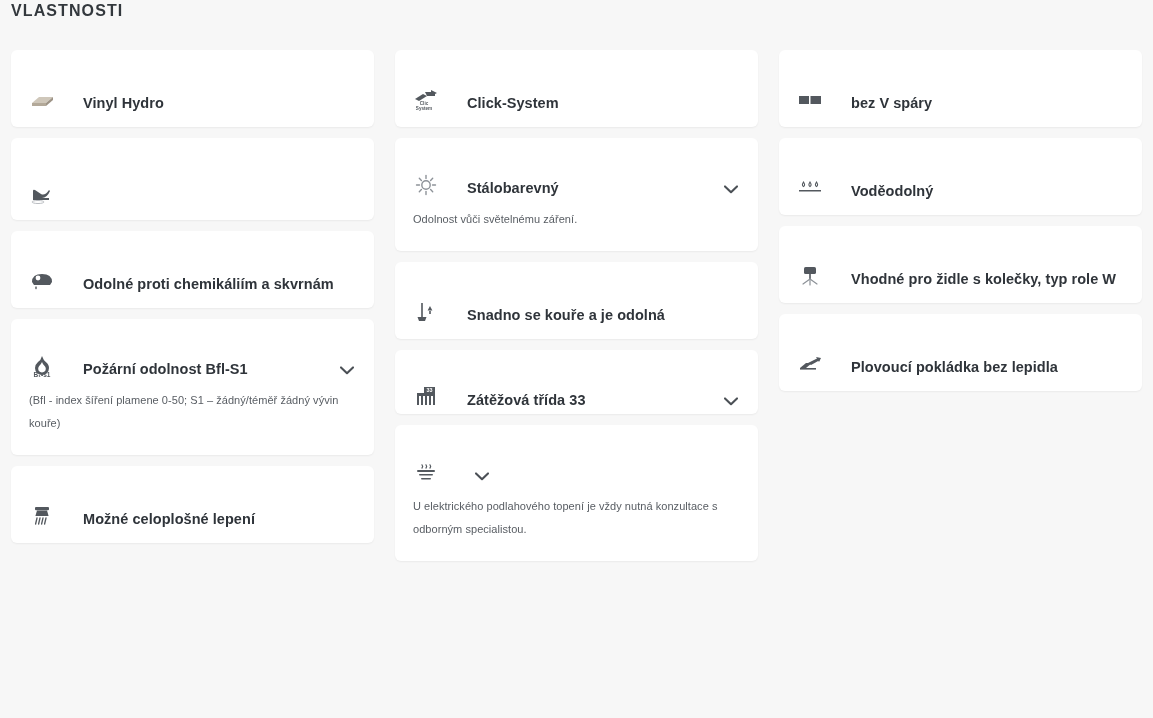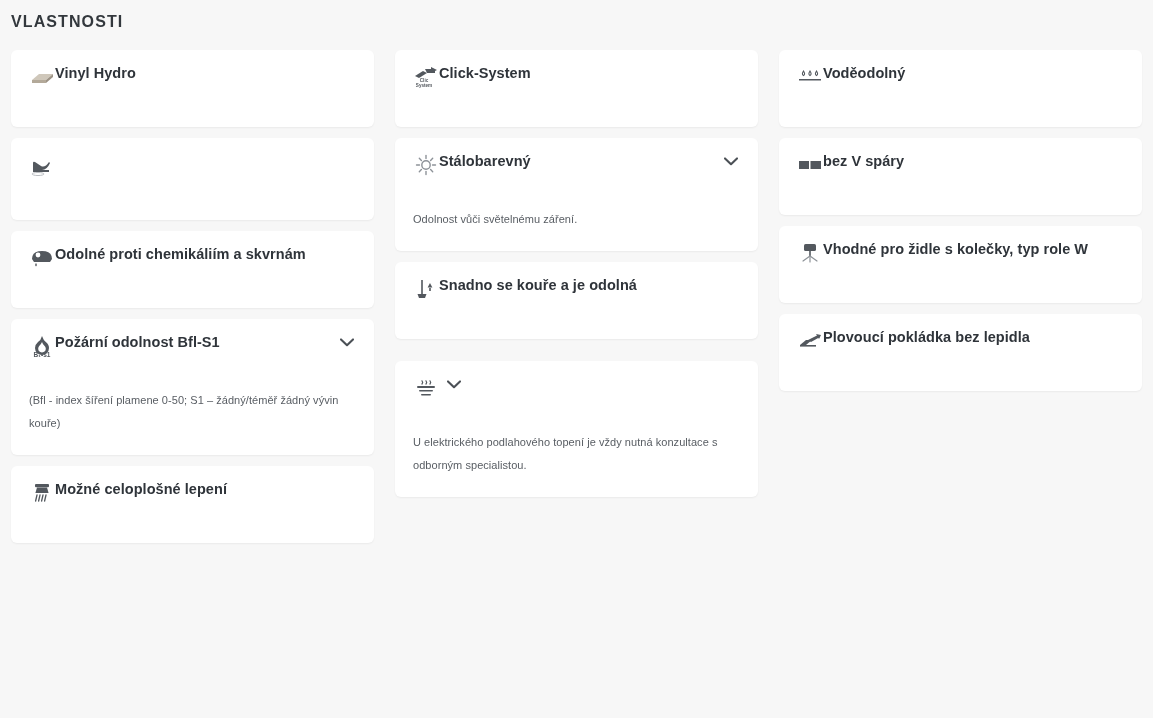--- a/index.html
+++ b/index.html
@@ -17,21 +17,21 @@
     height: 718px;
     position: relative;
     background: #f7f7f7;
     padding: 0;
   }
 
   
   .section-title {
     position: absolute;
     left: 11px;
-    top: 11px;
+    top: 0;
     font-size: 16px;
     font-weight: 700;
     letter-spacing: 1.1px;
     color: #33383d;
     text-transform: uppercase;
     line-height: 22px;
   }
 
   
   .grid {
@@ -54,22 +54,22 @@
   .card {
     background: #ffffff;
     border-radius: 6px;
     box-shadow: 0 1px 2px rgba(16,20,26,0.055);
     padding: 0 18px;
     width: 100%;
   }
   .card-head {
     min-height: 77px;
     display: flex;
-    align-items: flex-start;
-    gap: 0;
+    align-items: flex-end;
+    gap: 28px;
     padding: 14px 0;
   }
   .card.has-desc .card-head {
     min-height: 64px;
     padding-bottom: 4px;
   }
 
   .icon-box {
     width: 26px;
     min-width: 26px;
@@ -251,20 +251,41 @@
       <rect x="8.2" y="3" width="1.6" height="14" fill="#53585e"></rect>
       <path d="M4.5 17 L13.5 17 L12 21 L6 21 Z" fill="#53585e"></path>
       <path d="M17 6 l2.4 4.4 h-4.8 z" fill="#53585e"></path>
       <rect x="16.2" y="11" width="1.6" height="3" fill="#53585e"></rect>
     </svg>
             </span>
             <span class="card-label">Snadno se kouře a je odolná</span>
           </div>
         </div>
         <div class="card has-desc">
+          <div class="card-head">
+            <span class="icon-box">
+              <svg width="26" height="24" viewBox="0 0 26 24">
+      <rect x="4" y="8" width="18" height="12" fill="#53585e"></rect>
+      <g fill="#ffffff">
+        <rect x="6" y="11" width="2" height="9"></rect>
+        <rect x="10" y="11" width="2" height="9"></rect>
+        <rect x="14" y="11" width="2" height="9"></rect>
+        <rect x="18" y="11" width="2" height="9"></rect>
+      </g>
+      <rect x="11" y="2" width="11" height="6" fill="#53585e"></rect>
+      <text x="16.5" y="7.2" font-family="Liberation Sans, sans-serif" font-size="5.4" font-weight="700" fill="#ffffff" text-anchor="middle">33</text>
+    </svg>
+            </span>
+            <span class="card-label">Zátěžová třída 33</span>
+            <span class="chevron">
+              <svg width="14" height="9" viewBox="0 0 14 9">
+      <path d="M1 1.4 L7 7.2 L13 1.4" fill="none" stroke="#4b5056" stroke-width="2.1" stroke-linecap="round" stroke-linejoin="round"></path>
+    </svg>
+            </span>
+          </div>
         </div>
         <div class="card has-desc">
           <div class="card-head">
             <span class="icon-box">
               <svg width="26" height="24" viewBox="0 0 26 24">
       <g stroke="#53585e" stroke-width="1.2" stroke-linecap="round" fill="none">
         <path d="M9 8 q1.4 -1.6 0 -3.2"></path>
         <path d="M13 8 q1.4 -1.6 0 -3.2"></path>
         <path d="M17 8 q1.4 -1.6 0 -3.2"></path>
       </g>
@@ -276,44 +297,44 @@
             <span class="chevron">
               <svg width="14" height="9" viewBox="0 0 14 9">
       <path d="M1 1.4 L7 7.2 L13 1.4" fill="none" stroke="#4b5056" stroke-width="2.1" stroke-linecap="round" stroke-linejoin="round"></path>
     </svg>
             </span>
           </div>
           <div class="card-desc">U elektrického podlahového topení je vždy nutná konzultace s odborným specialistou.</div>
         </div>
       </div>
       <div class="col">
+        <div class="card">
+          <div class="card-head">
+            <span class="icon-box">
+              <svg width="26" height="20" viewBox="0 0 26 20">
+      <rect x="2" y="6" width="10" height="8" fill="#53585e"></rect>
+      <rect x="13.5" y="6" width="10.5" height="8" fill="#53585e"></rect>
+    </svg>
+            </span>
+            <span class="card-label">bez V spáry</span>
+          </div>
+        </div>
         <div class="card">
           <div class="card-head">
             <span class="icon-box">
               <svg width="26" height="20" viewBox="0 0 26 20">
       <g fill="none" stroke="#53585e" stroke-width="1.1">
         <path d="M6.5 4 q2.2 3.2 0 4.6 q-2.2 -1.4 0 -4.6 z"></path>
         <path d="M13 4 q2.2 3.2 0 4.6 q-2.2 -1.4 0 -4.6 z"></path>
         <path d="M19.5 4 q2.2 3.2 0 4.6 q-2.2 -1.4 0 -4.6 z"></path>
       </g>
       <rect x="2" y="12" width="22" height="1.5" fill="#53585e"></rect>
     </svg>
             </span>
             <span class="card-label">Voděodolný</span>
-          </div>
-        </div>
-        <div class="card">
-          <div class="card-head">
-            <span class="icon-box">
-              <svg width="26" height="20" viewBox="0 0 26 20">
-      <rect x="2" y="6" width="10" height="8" fill="#53585e"></rect>
-      <rect x="13.5" y="6" width="10.5" height="8" fill="#53585e"></rect>
-    </svg>
-            </span>
-            <span class="card-label">bez V spáry</span>
           </div>
         </div>
         <div class="card">
           <div class="card-head">
             <span class="icon-box">
               <svg width="26" height="24" viewBox="0 0 26 24">
       <rect x="7" y="3" width="12" height="7" rx="1.6" fill="#53585e"></rect>
       <rect x="12.2" y="10" width="1.6" height="5" fill="#53585e"></rect>
       <g stroke="#8d9298" stroke-width="1.2" stroke-linecap="round">
         <line x1="13" y1="15" x2="6" y2="20"></line>

